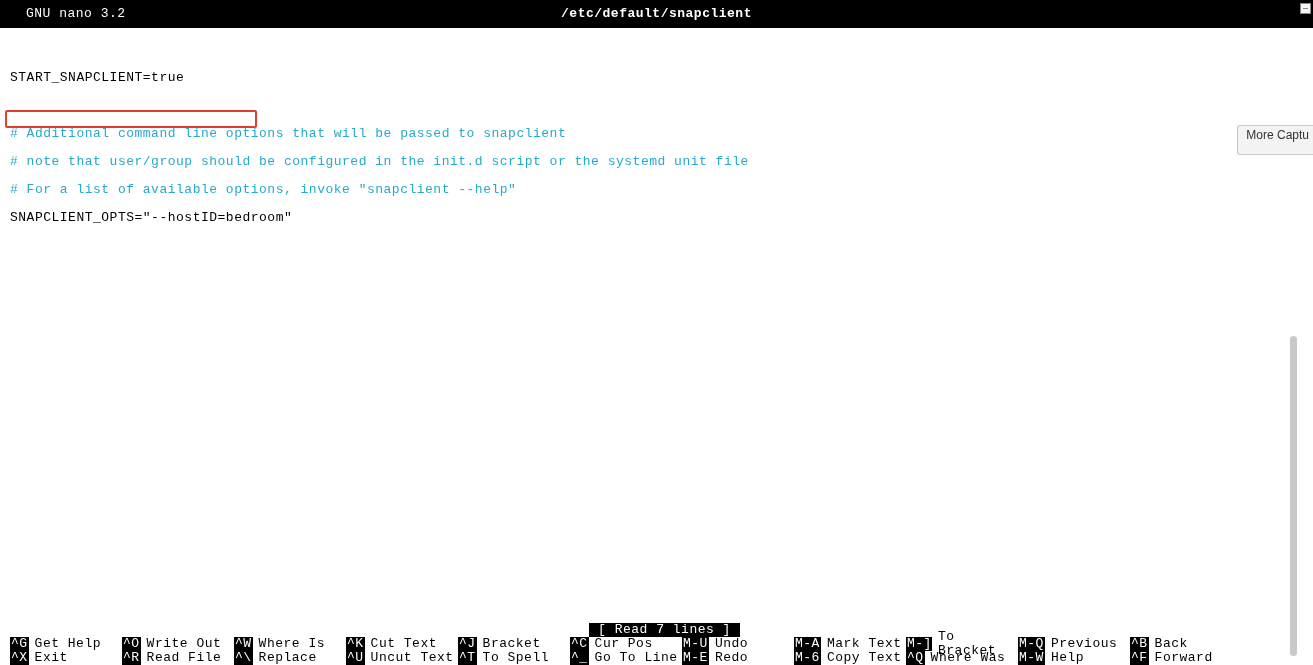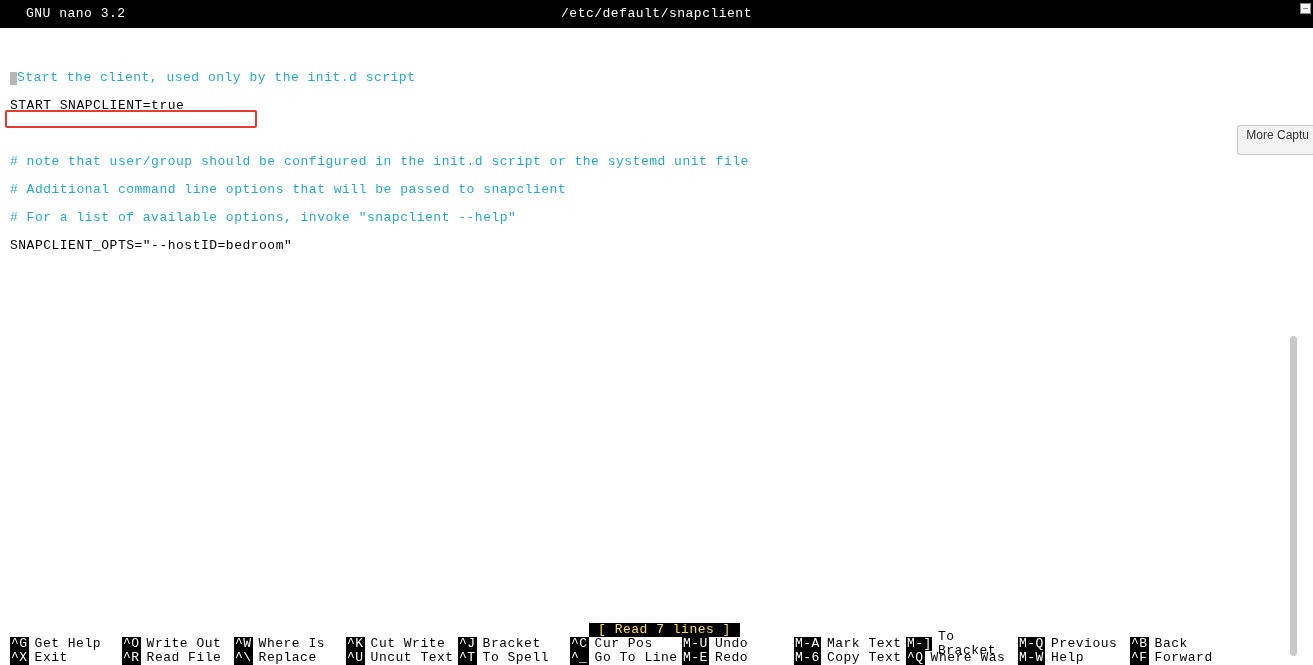--- a/index.html
+++ b/index.html
@@ -25,21 +25,21 @@
     position: relative;
   }
   .titlebar-left {
     position: absolute;
     left: 26px;
   }
   .titlebar-center {
     position: absolute;
     left: 50%;
     transform: translateX(-50%);
-    font-weight: normal;
+    font-weight: bold;
   }
   .scrollbox-icon {
     position: absolute;
     right: 2px;
     top: 3px;
     width: 11px;
     height: 11px;
     border: 1px solid #888;
     background: #f5f5f5;
   }
@@ -88,21 +88,21 @@
   }
   .status-line {
     position: absolute;
     bottom: 28px;
     left: 0;
     right: 0;
     text-align: center;
   }
   .status-pill {
     background: #000000;
-    color: #fde047;
+    color: #ffffff;
     padding: 0 9px;
     display: inline-block;
     margin-left: 16px;
   }
   .shortcut-rows {
     position: absolute;
     bottom: 0;
     left: 10px;
     right: 10px;
     height: 28px;
@@ -159,25 +159,24 @@
 <div class="titlebar">
   <span class="titlebar-left">GNU nano 3.2</span>
   <span class="titlebar-center">/etc/default/snapclient</span>
 </div>
 <div class="scrollbox-icon"></div>
 
 <span class="text-cursor-icon">I</span>
 
 <div class="editor">
 <div>&nbsp;</div>
-<div><span class="cursor-block"></span><span class="comment">Start the client, used only by the init.d script</span></div>
 <div class="plain">START_SNAPCLIENT=true</div>
 <div>&nbsp;</div>
+<div class="comment"># Additional command line options that will be passed to snapclient</div>
 <div class="comment"># note that user/group should be configured in the init.d script or the systemd unit file</div>
-<div class="comment"># Additional command line options that will be passed to snapclient</div>
 <div class="comment"># For a list of available options, invoke "snapclient --help"</div>
 <div class="plain">SNAPCLIENT_OPTS="--hostID=bedroom"</div>
 </div>
 
 <div class="highlight-box"></div>
 
 <button class="capture-btn">More Captu</button>
 
 <div class="status-line">
   <span class="status-pill">[ Read 7 lines ]</span>
@@ -192,21 +191,21 @@
       <div class="shortcut-group">
         <span class="shortcut-key">^O</span>
         <span class="shortcut-label">Write Out</span>
       </div>
       <div class="shortcut-group">
         <span class="shortcut-key">^W</span>
         <span class="shortcut-label">Where Is</span>
       </div>
       <div class="shortcut-group">
         <span class="shortcut-key">^K</span>
-        <span class="shortcut-label">Cut Write</span>
+        <span class="shortcut-label">Cut Text</span>
       </div>
       <div class="shortcut-group">
         <span class="shortcut-key">^J</span>
         <span class="shortcut-label">Bracket</span>
       </div>
       <div class="shortcut-group">
         <span class="shortcut-key">^C</span>
         <span class="shortcut-label">Cur Pos</span>
       </div>
       <div class="shortcut-group">

